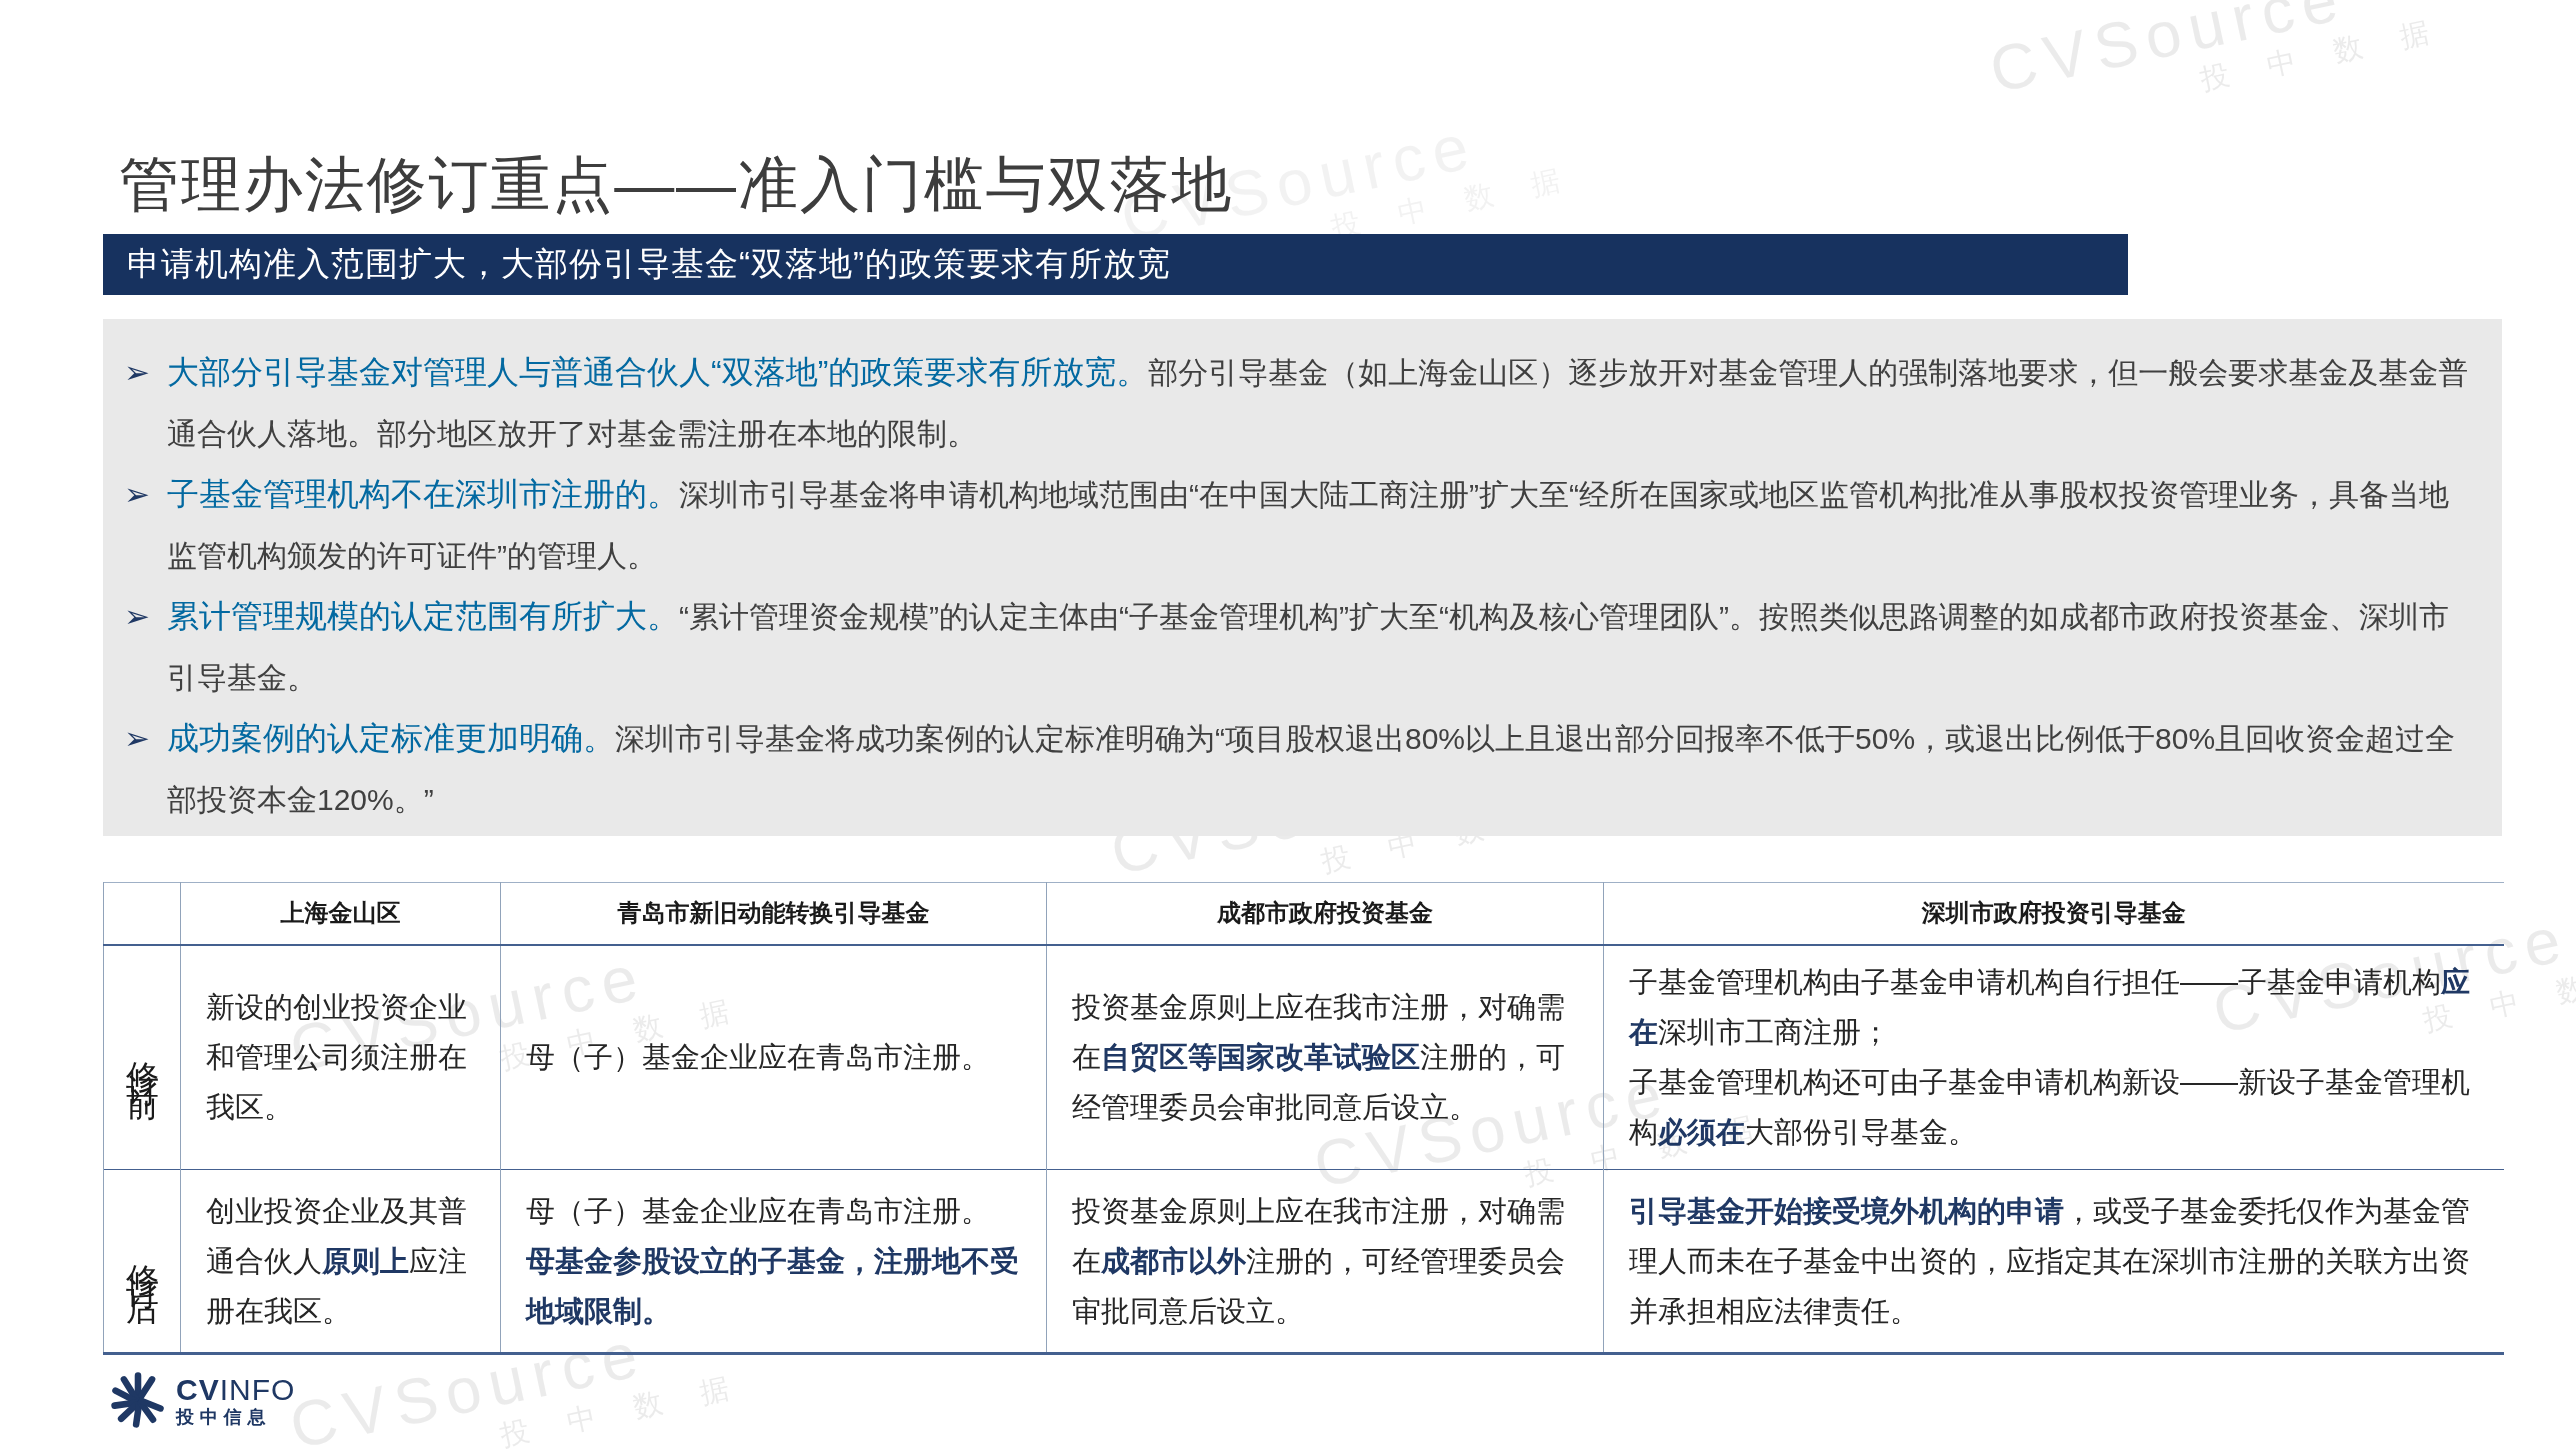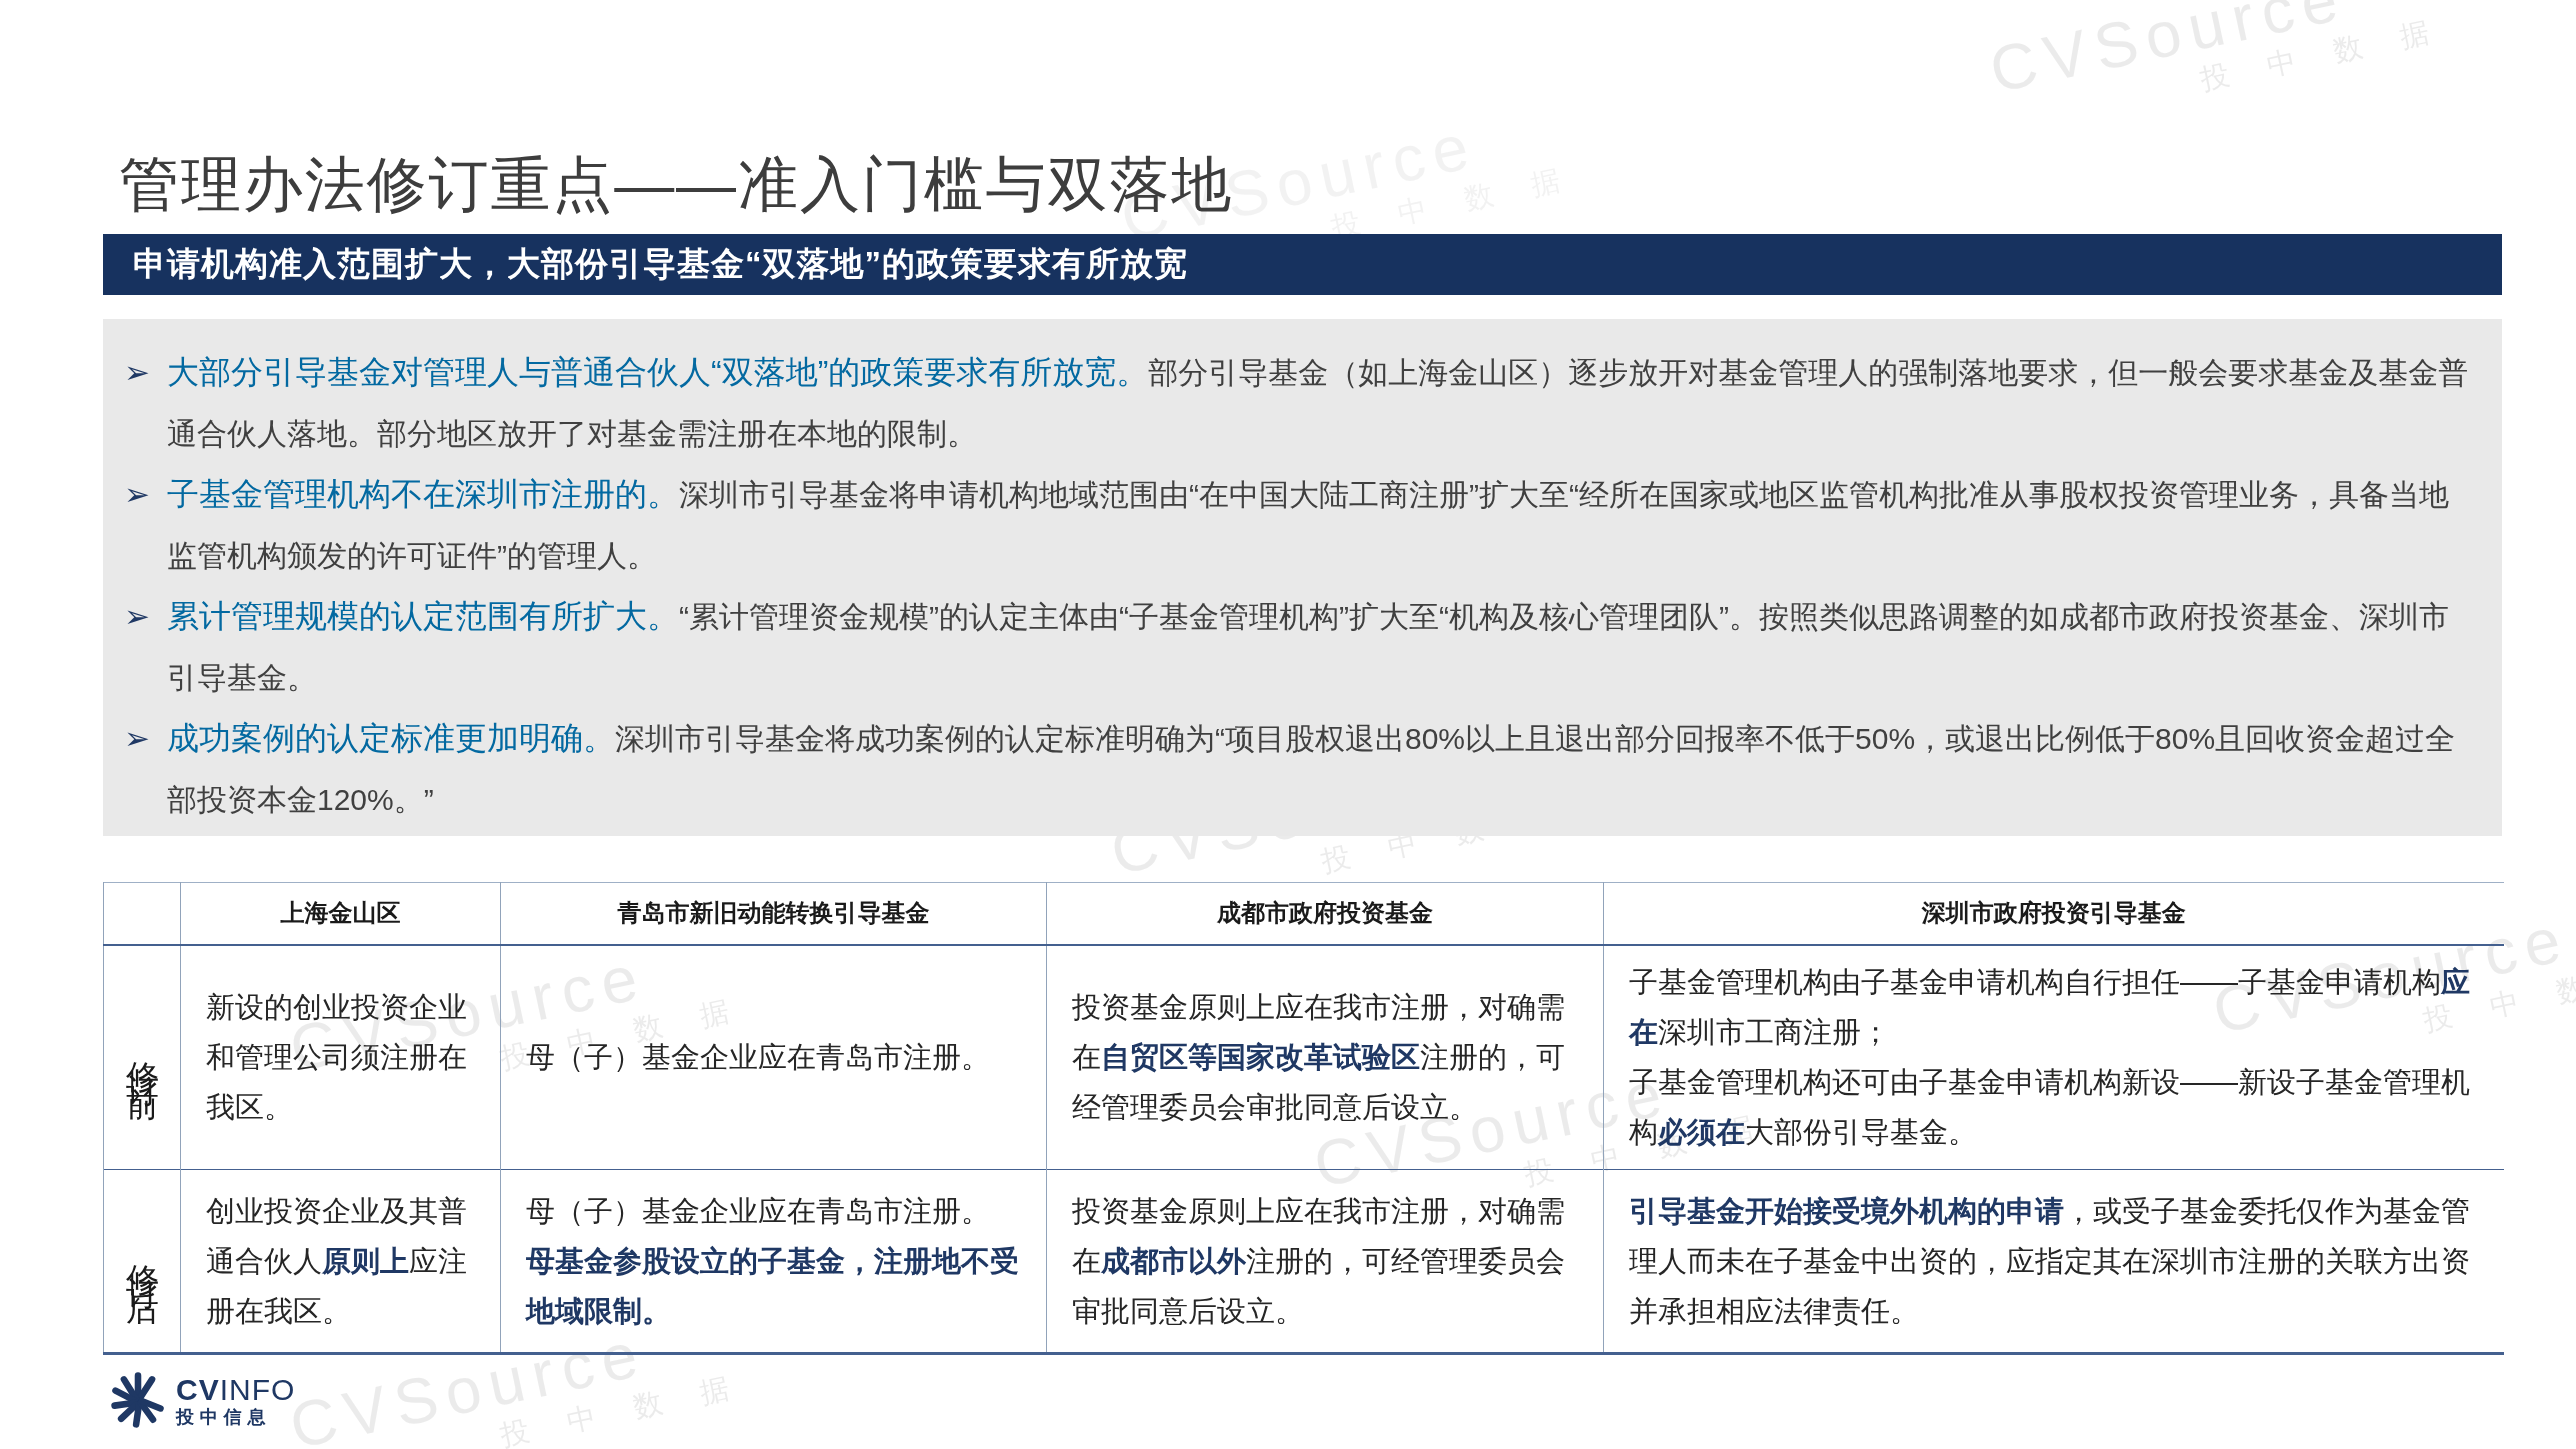--- a/index.html
+++ b/index.html
@@ -7,22 +7,22 @@
     width:2576px; height:1449px; background:#ffffff; position:relative; overflow:hidden;
     font-family:"Liberation Sans","DejaVu Sans",sans-serif; color:#3f3f3f;
   }
   
   .wm { position:absolute; transform:rotate(-12deg); color:#8a8a8a; opacity:.16; pointer-events:none; white-space:nowrap; }
   .wm .wm-brand { font-size:64px; letter-spacing:8.7px; font-weight:400; }
   .wm .wm-sub { display:block; font-size:29px; letter-spacing:15.5px; margin:-3.9px 0 0 203px; }
   
   .page-title { position:absolute; left:103px; top:129px; font-size:60px; font-weight:400; color:#3d3d3d; letter-spacing:1.9px; }
   
-  .banner { position:absolute; left:103px; top:234px; width:2399px; height:61px; background:#17325f;
-    display:flex; align-items:center; box-sizing:border-box; padding-left:30px;font-weight:bold; }
+  .banner { position:absolute; left:103px; top:234px; width:2025px; height:61px; background:#17325f;
+    display:flex; align-items:center; box-sizing:border-box; padding-left:24px; }
   .banner span { color:#ffffff; font-size:33px; letter-spacing:1px; }
   
   .panel { position:absolute; left:103px; top:319px; width:2399px; height:517px; background:#e9e9e9;
     box-sizing:border-box; padding:23px 33px 0 21px; }
   .bullet { display:flex; align-items:flex-start; }
   .bullet .arrow { flex:0 0 43px; color:#1f3864; font-size:31px; line-height:61px; }
   .bullet p { margin:0; font-size:30px; line-height:61px; color:#404040; }
   .bullet .lead { font-size:32px; font-weight:400; color:#0369a1; }
   
   .reg-table { position:absolute; left:103px; top:882px; width:2399px; border-collapse:collapse; table-layout:fixed; }

